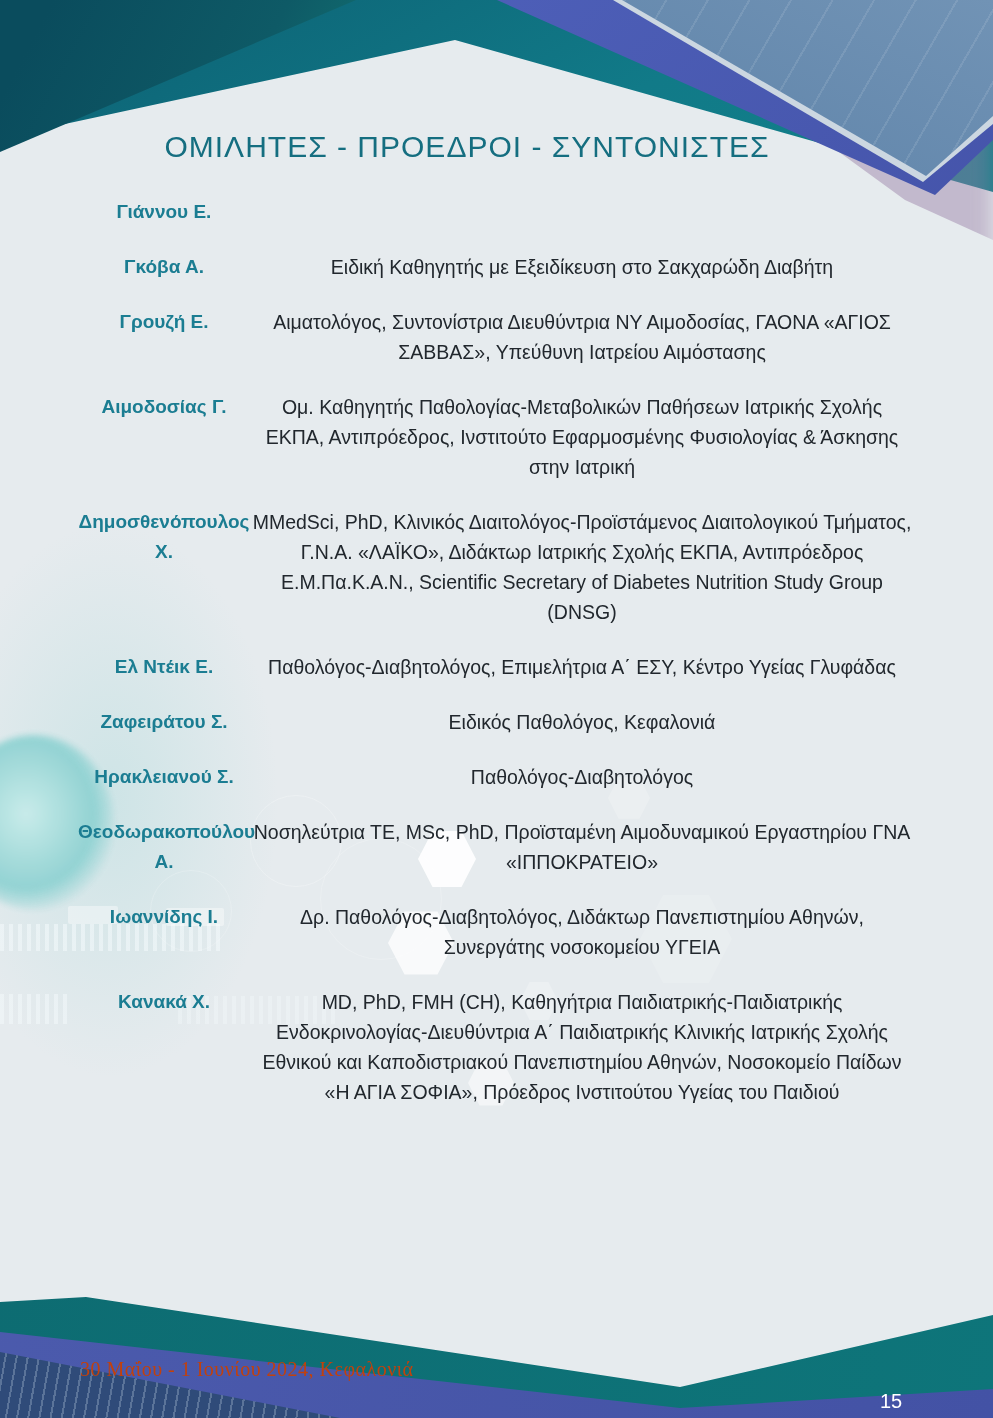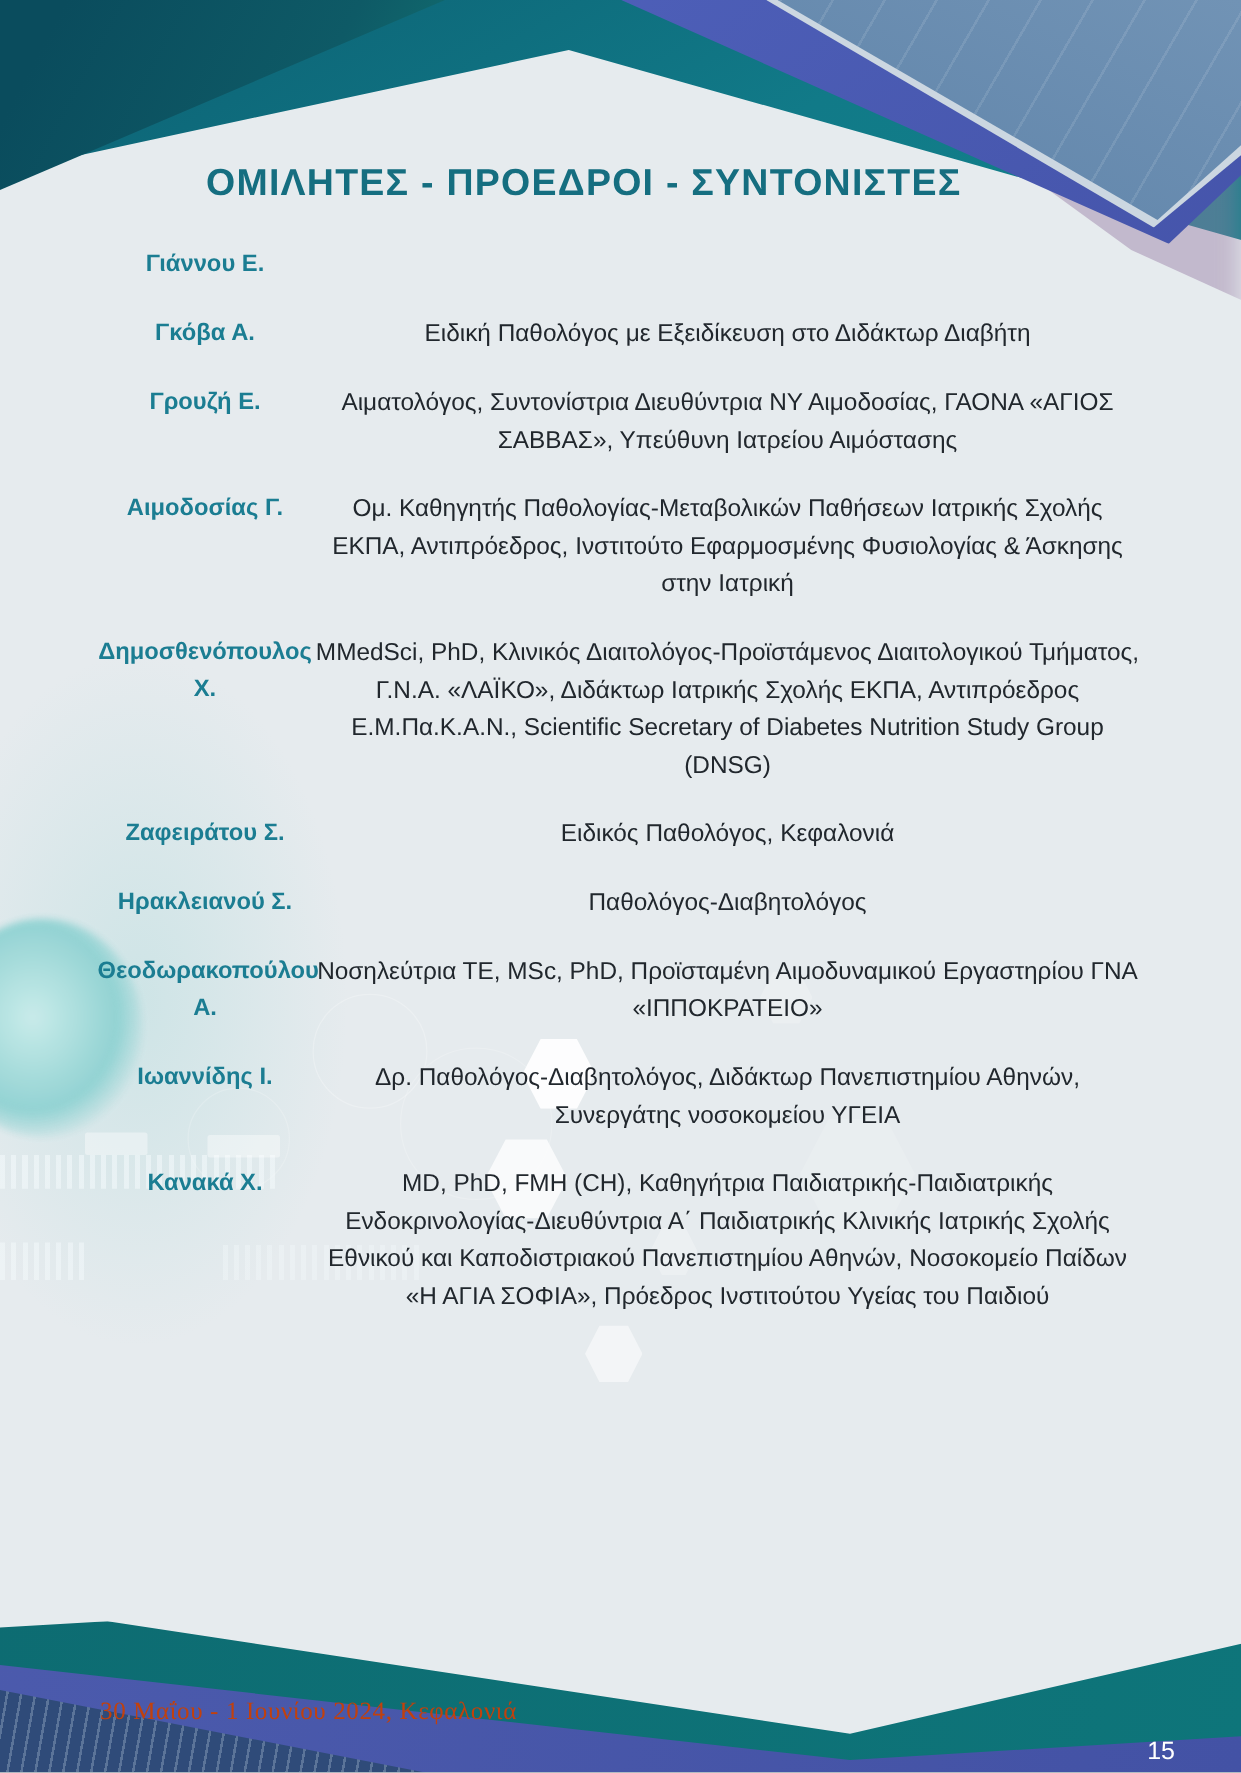--- a/index.html
+++ b/index.html
@@ -89,38 +89,38 @@
   }
   .f-navy{
     left:0; top:0; width:993px; height:1418px;
     background:repeating-linear-gradient(100deg,#2f4b79 0 9px,#5b7499 9px 11px);
     clip-path:polygon(0 1352px,340px 1418px,0 1418px);
   }
 
   
   .title{
     position:absolute; z-index:2; left:0; top:130px; width:934px; margin:0;
-    text-align:center; font-size:30px; font-weight:bold; letter-spacing:1px;
+    text-align:center; font-size:30px; font-weight:normal; letter-spacing:1px;
     color:#156e80;
   }
   .speakers{position:absolute; z-index:2; left:78px; top:197px; width:836px;}
   .row{display:flex; align-items:flex-start; margin-bottom:25px;text-align:center;}
   .name{
     width:172px; flex:0 0 172px; color:#1b7d92; font-weight:bold;
     font-size:19px; line-height:30px;
   }
   .desc{
     flex:1; color:#21272d; font-size:19.5px; line-height:30px;
   }
   .footer-date{
     position:absolute; z-index:3; left:80px; top:1358px;
     color:#c2410c; font-size:20px; letter-spacing:.5px;font-family:Liberation Serif, serif;
   }
   .footer-page{
-    position:absolute; z-index:3; left:880px; top:1390px; width:60px; text-align:right;
+    position:absolute; z-index:3; left:880px; top:1390px; width:60px; text-align:left;
     color:#ffffff; font-size:20px;
   }
 </style>
 </head>
 <body>
 
 <div class="page">
 
   <div class="decor">
 
@@ -154,35 +154,39 @@
   </div>
 
   <h1 class="title">ΟΜΙΛΗΤΕΣ - ΠΡΟΕΔΡΟΙ - ΣΥΝΤΟΝΙΣΤΕΣ</h1>
 
   <main class="speakers">
     <div class="row">
       <div class="name">Γιάννου Ε.</div>
     </div>
     <div class="row">
       <div class="name">Γκόβα Α.</div>
-      <div class="desc">Ειδική Παθολόγος με Εξειδίκευση στο Διδάκτωρ Διαβήτη</div>
+      <div class="desc">Ειδική Καθηγητής με Εξειδίκευση στο Σακχαρώδη Διαβήτη</div>
     </div>
     <div class="row">
       <div class="name">Γρουζή Ε.</div>
       <div class="desc">Αιματολόγος, Συντονίστρια Διευθύντρια ΝΥ Αιμοδοσίας, ΓΑΟΝΑ «ΑΓΙΟΣ ΣΑΒΒΑΣ», Υπεύθυνη Ιατρείου Αιμόστασης</div>
     </div>
     <div class="row">
       <div class="name">Αιμοδοσίας Γ.</div>
       <div class="desc">Ομ. Καθηγητής Παθολογίας-Μεταβολικών Παθήσεων Ιατρικής Σχολής ΕΚΠΑ, Αντιπρόεδρος, Ινστιτούτο Εφαρμοσμένης Φυσιολογίας &amp; Άσκησης στην Ιατρική</div>
     </div>
     <div class="row">
       <div class="name">Δημοσθενόπουλος Χ.</div>
       <div class="desc">MMedSci, PhD, Κλινικός Διαιτολόγος-Προϊστάμενος Διαιτολογικού Τμήματος, Γ.Ν.Α. «ΛΑΪΚΟ», Διδάκτωρ Ιατρικής Σχολής ΕΚΠΑ, Αντιπρόεδρος Ε.Μ.Πα.Κ.Α.Ν., Scientific Secretary of Diabetes Nutrition Study Group (DNSG)</div>
     </div>
     <div class="row">
+      <div class="name">Ελ Ντέικ Ε.</div>
+      <div class="desc">Παθολόγος-Διαβητολόγος, Επιμελήτρια Α΄ ΕΣΥ, Κέντρο Υγείας Γλυφάδας</div>
+    </div>
+    <div class="row">
       <div class="name">Ζαφειράτου Σ.</div>
       <div class="desc">Ειδικός Παθολόγος, Κεφαλονιά</div>
     </div>
     <div class="row">
       <div class="name">Ηρακλειανού Σ.</div>
       <div class="desc">Παθολόγος-Διαβητολόγος</div>
     </div>
     <div class="row">
       <div class="name">Θεοδωρακοπούλου Α.</div>
       <div class="desc">Νοσηλεύτρια ΤΕ, MSc, PhD, Προϊσταμένη Αιμοδυναμικού Εργαστηρίου ΓΝΑ «ΙΠΠΟΚΡΑΤΕΙΟ»</div>

